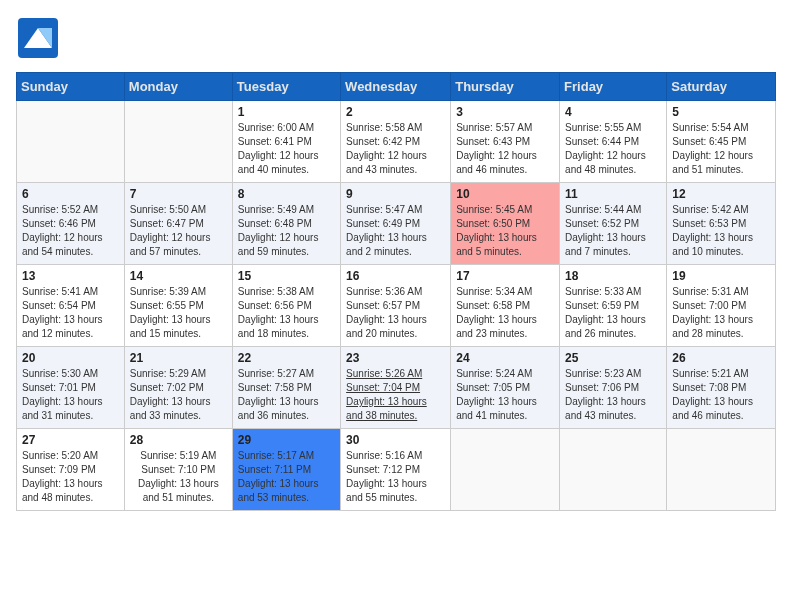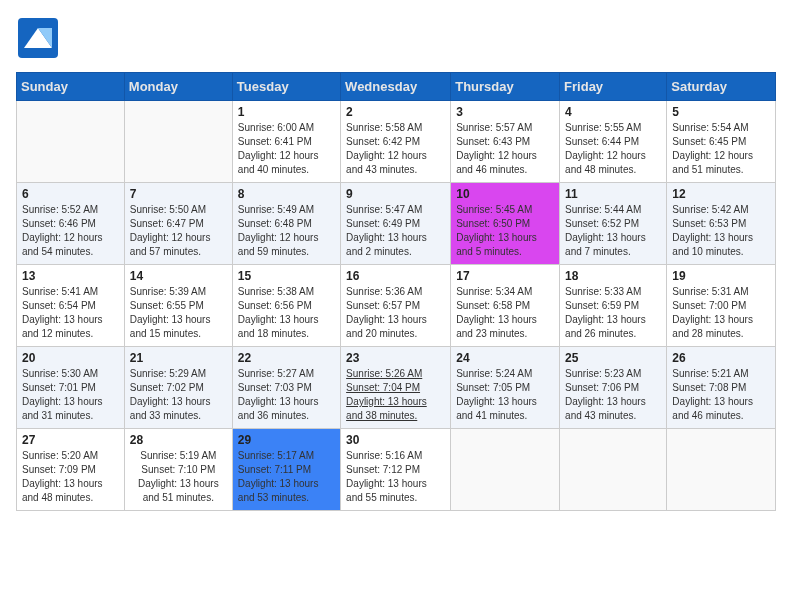--- a/index.html
+++ b/index.html
@@ -188,21 +188,21 @@
             <div class="day-info" style="white-space: pre-line;">Sunrise: 5:49 AM
 Sunset: 6:48 PM
 Daylight: 12 hours and 59 minutes.</div>
           </td>
           <td style="background: rgb(240, 244, 250);">
             <span class="day-num">9</span>
             <div class="day-info" style="white-space: pre-line;">Sunrise: 5:47 AM
 Sunset: 6:49 PM
 Daylight: 13 hours and 2 minutes.</div>
           </td>
-          <td style="background: #d946ef;">
+          <td style="background: #fca5a5;">
             <span class="day-num">10</span>
             <div class="day-info" style="white-space: pre-line;">Sunrise: 5:45 AM
 Sunset: 6:50 PM
 Daylight: 13 hours and 5 minutes.</div>
           </td>
           <td style="background: rgb(240, 244, 250); margin-left: 44px;">
             <span class="day-num">11</span>
             <div class="day-info" style="white-space: pre-line;">Sunrise: 5:44 AM
 Sunset: 6:52 PM
 Daylight: 13 hours and 7 minutes.</div>
@@ -267,21 +267,21 @@
           </td>
           <td style="background: rgb(240, 244, 250);">
             <span class="day-num">21</span>
             <div class="day-info" style="white-space: pre-line;">Sunrise: 5:29 AM
 Sunset: 7:02 PM
 Daylight: 13 hours and 33 minutes.</div>
           </td>
           <td style="background: rgb(240, 244, 250);">
             <span class="day-num">22</span>
             <div class="day-info" style="white-space: pre-line;">Sunrise: 5:27 AM
-Sunset: 7:03 PM
+Sunset: 7:58 PM
 Daylight: 13 hours and 36 minutes.</div>
           </td>
           <td style="background: rgb(240, 244, 250);">
             <span class="day-num">23</span>
             <div class="day-info" style="white-space: pre-line; text-decoration: underline;">Sunrise: 5:26 AM
 Sunset: 7:04 PM
 Daylight: 13 hours and 38 minutes.</div>
           </td>
           <td style="background: rgb(240, 244, 250);">
             <span class="day-num">24</span>

